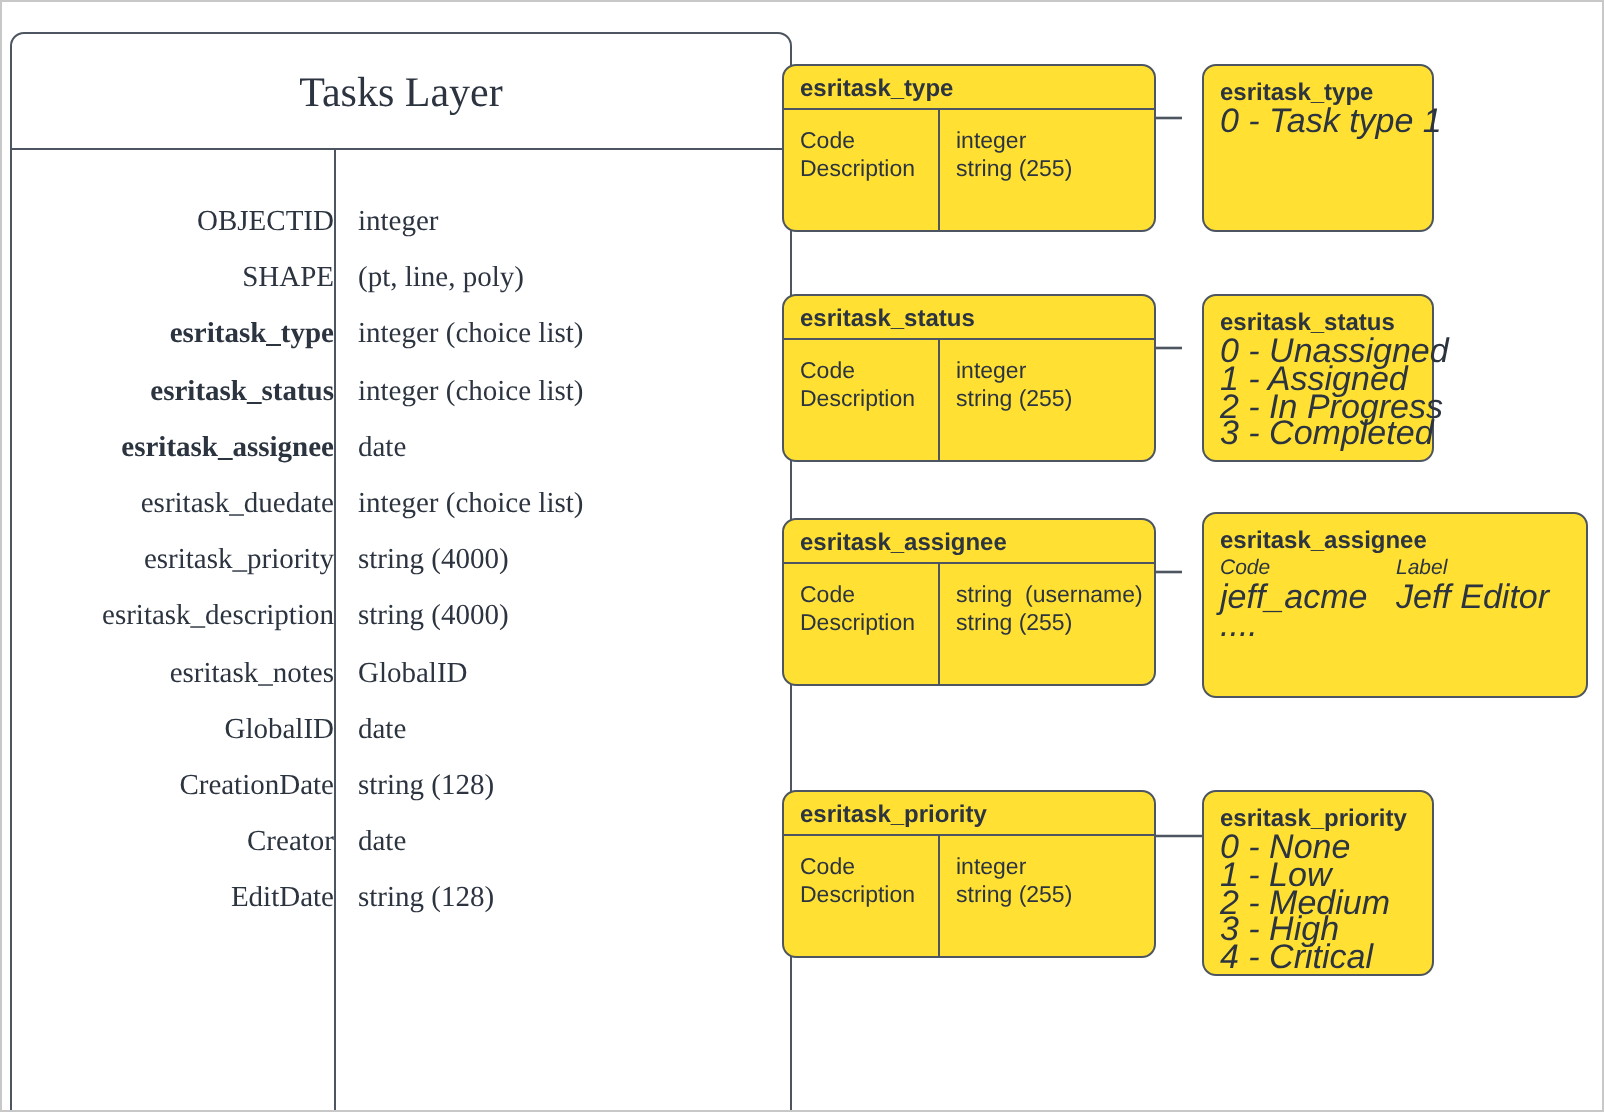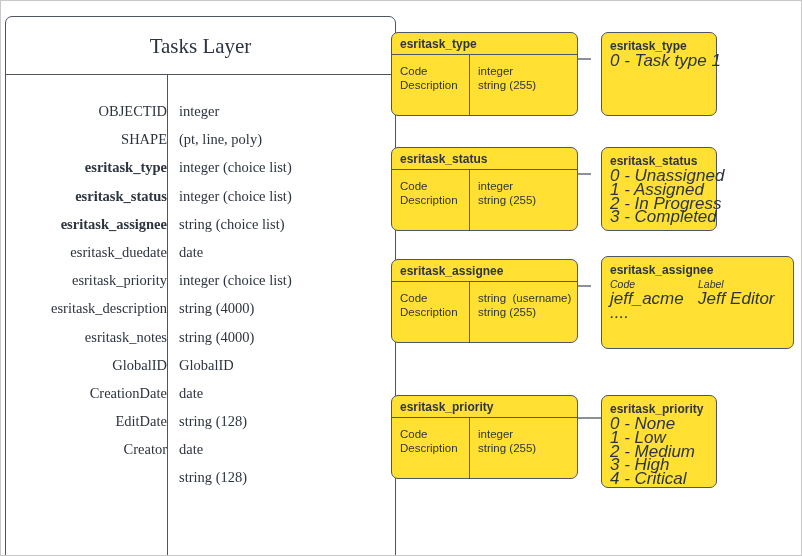--- a/index.html
+++ b/index.html
@@ -182,29 +182,28 @@
           <div class="field-row">SHAPE</div>
           <div class="field-row bold">esritask_type</div>
           <div class="field-row bold">esritask_status</div>
           <div class="field-row bold">esritask_assignee</div>
           <div class="field-row">esritask_duedate</div>
           <div class="field-row">esritask_priority</div>
           <div class="field-row">esritask_description</div>
           <div class="field-row">esritask_notes</div>
           <div class="field-row">GlobalID</div>
           <div class="field-row">CreationDate</div>
+          <div class="field-row">Creator</div>
           <div class="field-row">EditDate</div>
-          <div class="field-row">Creator</div>
         </div>
       <div class="layer-col-types" id="col-types">
           <div class="field-row">integer</div>
           <div class="field-row">(pt, line, poly)</div>
           <div class="field-row">integer (choice list)</div>
           <div class="field-row">integer (choice list)</div>
-          <div class="field-row">string (choice list)</div>
           <div class="field-row">date</div>
           <div class="field-row">integer (choice list)</div>
           <div class="field-row">string (4000)</div>
           <div class="field-row">string (4000)</div>
           <div class="field-row">GlobalID</div>
           <div class="field-row">date</div>
           <div class="field-row">string (128)</div>
           <div class="field-row">date</div>
           <div class="field-row">string (128)</div>
         </div>

